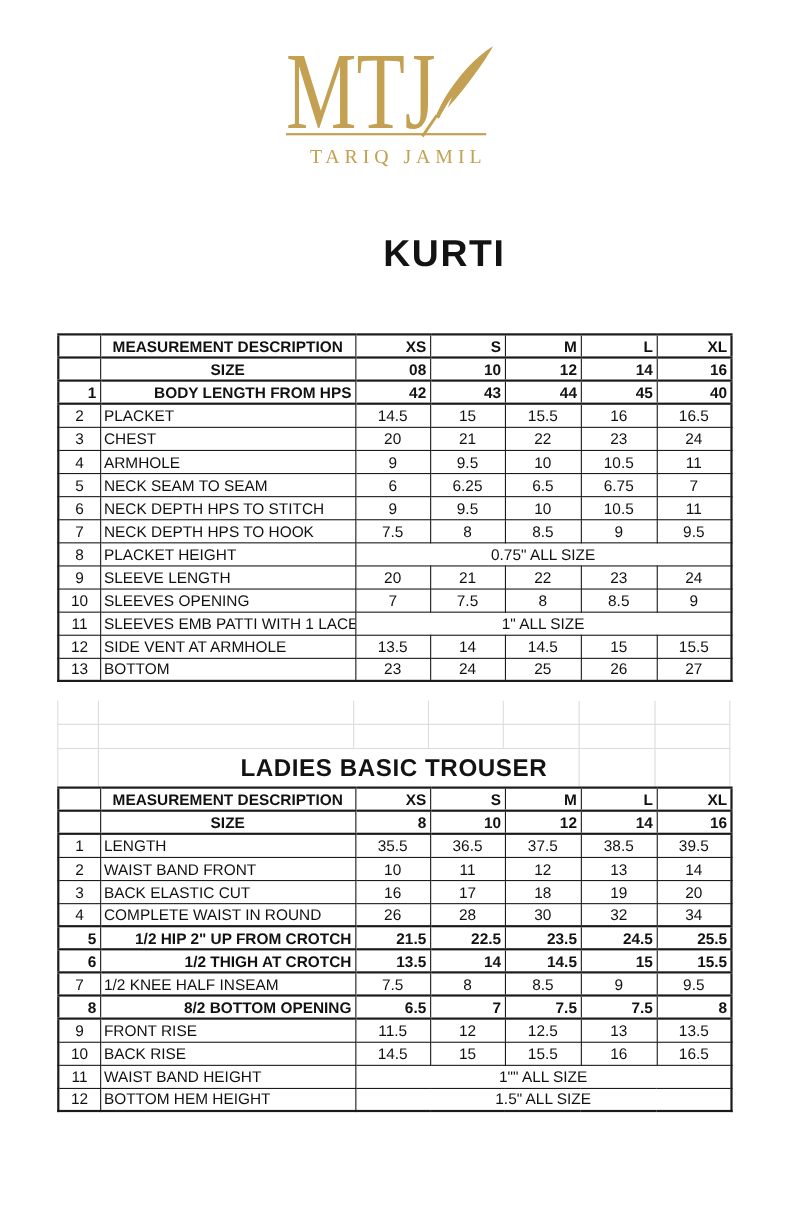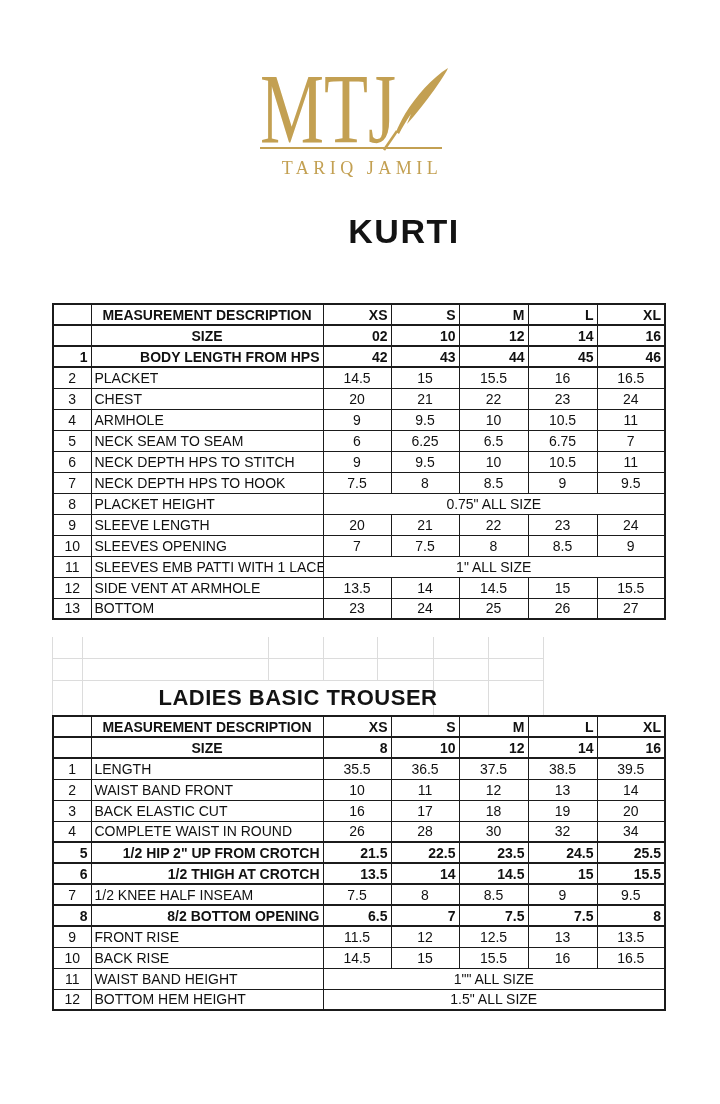--- a/index.html
+++ b/index.html
@@ -2,21 +2,21 @@
 <html style="--gold: #C3A052;"><head>
 <meta charset="utf-8">
 <style>
   :root { --gold:#C3A052; --ink:#1b1b1b; --faint:#dcdcdc; }
   * { margin:0; padding:0; box-sizing:border-box; }
   html,body { background:#ffffff; }
   body { font-family:"Liberation Sans", sans-serif; }
   .page { position:relative; width:720px; height:1104px; background:#fff; margin:0 auto; overflow:hidden; }
 
   
-  .logo { position:absolute; top:66px; left:0; width:100%; text-align:center; color:var(--gold); }
+  .logo { position:absolute; top:40px; left:0; width:100%; text-align:center; color:var(--gold); }
   .logo svg { display:block; margin:0 auto; }
   .brandname { font-family:"Liberation Serif", serif; font-size:18px; letter-spacing:4.5px;
                padding-left:4px; color:var(--gold); margin-top:0px;text-align:center; }
 
   
   .kurti { position:absolute; top:212px; left:0; width:100%; text-align:center;
            font-size:34px; font-weight:bold; letter-spacing:1.5px; color:#131313;margin-left:44px; }
 
   
   table.chart { position:absolute; left:52px; width:612px; border-collapse:collapse;
@@ -27,21 +27,21 @@
                    padding:0 3px; overflow:hidden; white-space:nowrap; }
   td.num  { text-align:center; }
   td.desc { text-align:left; padding-left:5px; }
   td.val  { text-align:center; }
   tr.hdr td { font-weight:bold; }
   tr.hdr td.desc { text-align:center; }
   tr.heavy td { border-top-width:2px; border-bottom-width:2px;text-align:right; }
   tr.bold td { font-weight:bold; }
 
   
-  .spacer { position:absolute; left:52px; top:637px; width:492px; height:78px; }
+  .spacer { position:absolute; left:52px; top:637px; width:612px; height:78px; }
   .sp-row { display:flex; }
   .sp-cell { border-right:1px solid var(--faint); border-bottom:1px solid var(--faint); }
   .sp-cell.first { border-left:1px solid var(--faint); }
   .sp-row.last .sp-cell { border-bottom:none; }
   .sp-title { position:absolute; left:0; right:0; bottom:4px; text-align:center;
               font-size:22px; font-weight:bold; color:#131313; letter-spacing:0.5px;
               background:transparent; }
 </style>
 </head>
 <body>
@@ -78,36 +78,36 @@
         <td class="desc">MEASUREMENT DESCRIPTION</td>
         <td class="val">XS</td>
         <td class="val">S</td>
         <td class="val">M</td>
         <td class="val">L</td>
         <td class="val">XL</td>
       </tr>
       <tr class="hdr heavy">
         <td class="num"></td>
         <td class="desc">SIZE</td>
-        <td class="val">02</td>
+        <td class="val">08</td>
         <td class="val">10</td>
         <td class="val">12</td>
         <td class="val">14</td>
         <td class="val">16</td>
       </tr>
     </tbody>
     <tbody id="kurti-rows">
         <tr class="heavy bold">
           <td class="num">1</td>
           <td class="desc">BODY LENGTH FROM HPS</td>
           <td class="val">42</td>
           <td class="val">43</td>
           <td class="val">44</td>
           <td class="val">45</td>
-          <td class="val">46</td>
+          <td class="val">40</td>
         </tr>
         <tr>
           <td class="num">2</td>
           <td class="desc">PLACKET</td>
           <td class="val">14.5</td>
           <td class="val">15</td>
           <td class="val">15.5</td>
           <td class="val">16</td>
           <td class="val">16.5</td>
         </tr>

